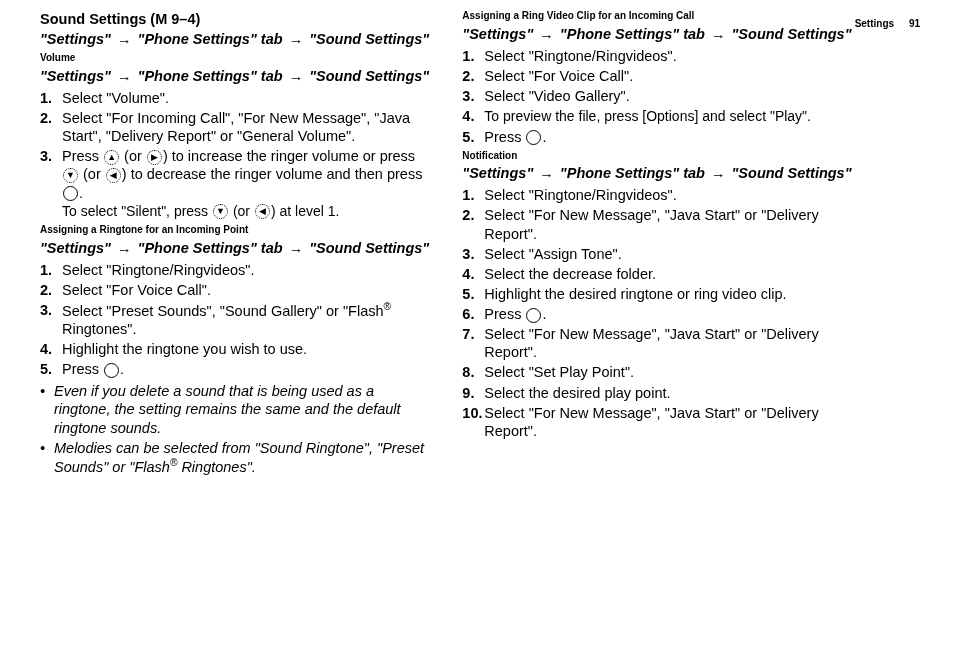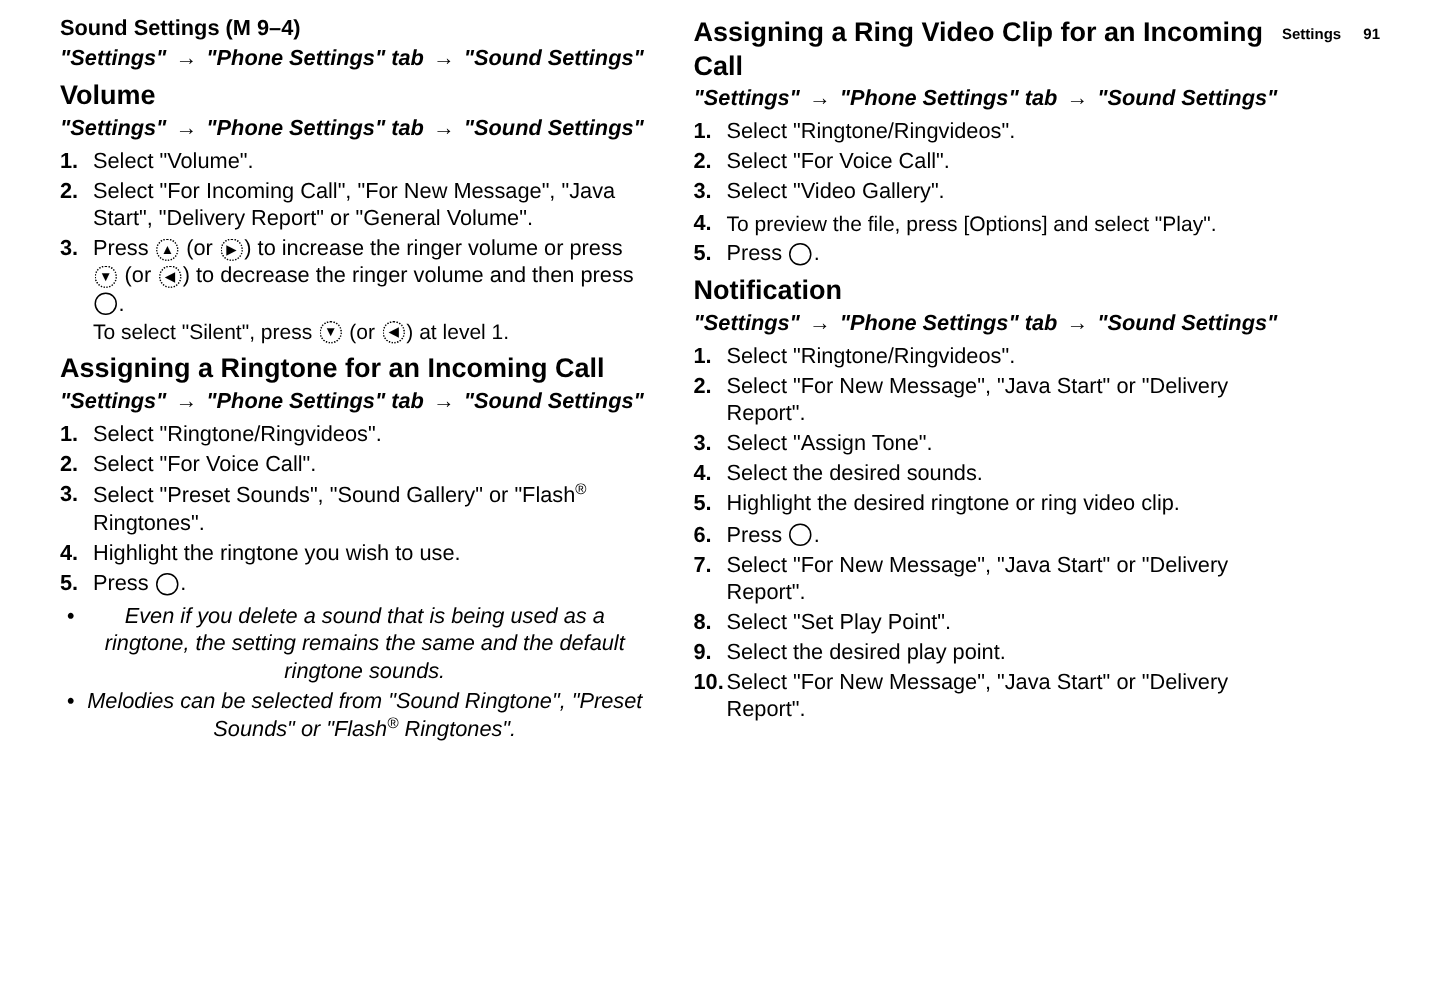--- a/index.html
+++ b/index.html
@@ -37,21 +37,21 @@
   .path {
     font-style: italic;
     font-weight: bold;
     margin: 2px 0 4px 0;
     font-size: 14.5px;
     font-stretch: condensed;
   }
   .subhead {
     font-weight: bold;
     margin: 2px 0 2px 0;
-    font-size: 18px;
+    font-size: 10px;
     font-stretch: condensed;
   }
   ol.steps {
     list-style: none;
     padding: 0;
     margin: 0 0 4px 0;
   }
   ol.steps > li {
     display: flex;
     margin-bottom: 2px;
@@ -73,21 +73,20 @@
   .note-title {
     font-style: italic;
     font-weight: bold;
     margin-top: 4px;
     font-stretch: condensed;
   }
   ul.note {
     list-style: none;
     padding: 0;
     margin: 0;
-    text-align: center;
   }
   ul.note > li {
     display: flex;
     font-style: italic;
     font-stretch: condensed;
     margin-bottom: 2px;
   }
   ul.note > li::before {
     content: "•";
     min-width: 14px;
@@ -156,21 +155,21 @@
           <span class="num">3.</span>
           <span class="body">
             <span>Press </span><span class="icon">▲</span><span> (or </span><span class="icon">▶</span><span>) to increase the ringer volume or press </span><span class="icon">▼</span><span> (or </span><span class="icon">◀</span><span>) to decrease the ringer volume and then press </span><span class="icon icon-solid"></span><span>.</span>
             <div class="subnote">
               <span>To select "Silent", press </span><span class="icon">▼</span><span> (or </span><span class="icon">◀</span><span>) at level 1.</span>
             </div>
           </span>
         </li>
       </ol>
 
-      <div class="subhead">Assigning a Ringtone for an Incoming Call</div>
+      <div class="subhead">Assigning a Ringtone for an Incoming Point</div>
       <div class="path">
         <span>"Settings"</span>
         <span class="arrow">→</span>
         <span>"Phone Settings" tab</span>
         <span class="arrow">→</span>
         <span>"Sound Settings"</span>
       </div>
       <ol class="steps">
         <li>
           <span class="num">1.</span>
@@ -254,21 +253,21 @@
         <li>
             <span class="num">2.</span>
             <span class="body">Select "For New Message", "Java Start" or "Delivery Report".</span>
           </li>
         <li>
             <span class="num">3.</span>
             <span class="body">Select "Assign Tone".</span>
           </li>
         <li>
             <span class="num">4.</span>
-            <span class="body">Select the desired sounds.</span>
+            <span class="body">Select the decrease folder.</span>
           </li>
         <li>
             <span class="num">5.</span>
             <span class="body">Highlight the desired ringtone or ring video clip.</span>
           </li>
         <li>
             <span class="num">6.</span>
             <span class="body"><span>Press </span><span class="icon icon-solid"></span><span>.</span></span>
           </li>
         <li>

